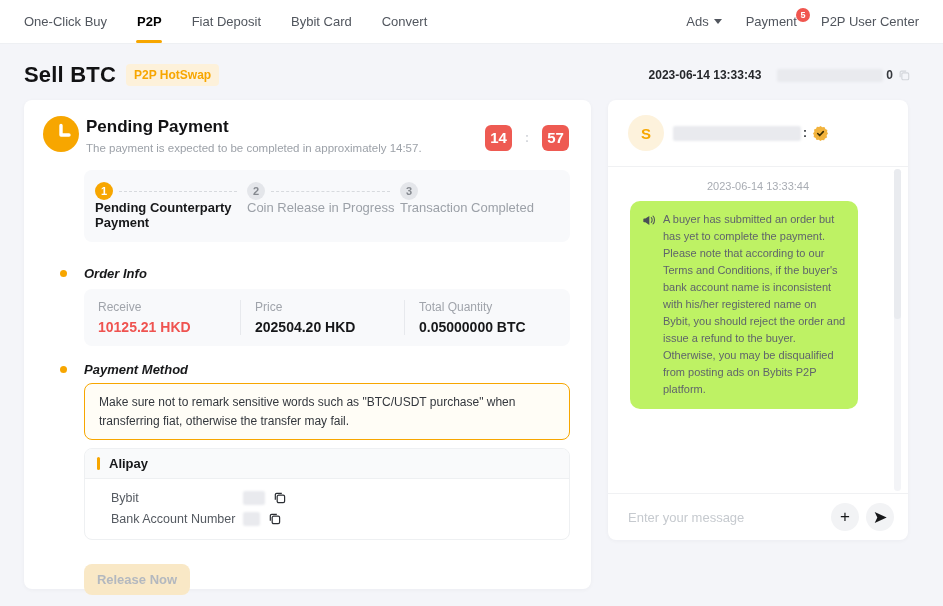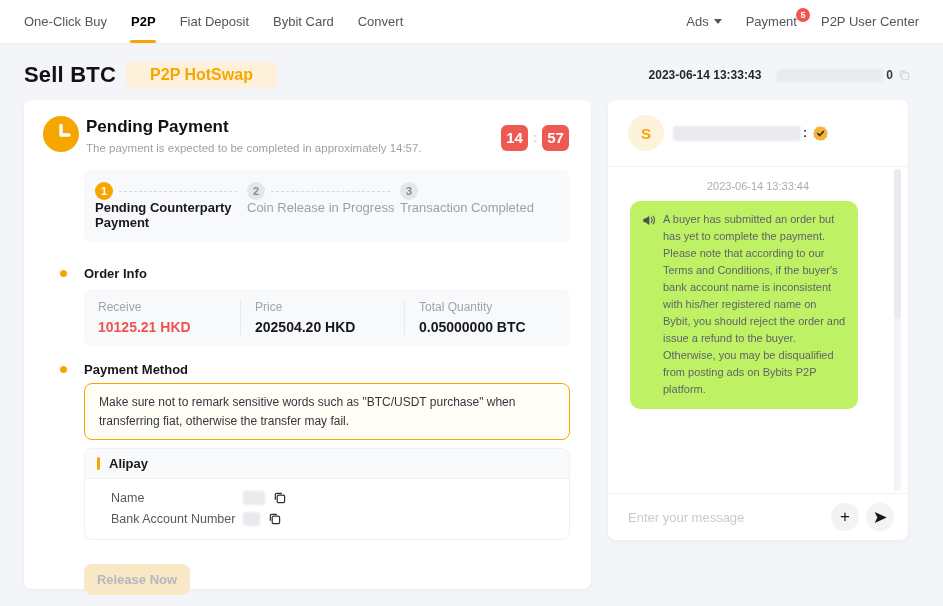--- a/index.html
+++ b/index.html
@@ -11,21 +11,21 @@
   #page { position:relative; width:943px; height:606px; }
 
   
   .topnav {
     position:absolute; top:0; left:0; width:943px; height:44px;
     background:#ffffff; border-bottom:1px solid #eef0f3;
     display:flex; align-items:center; justify-content:space-between;
     padding:0 24px; font-size:13px; color:#51565e;
   }
   .nav-left, .nav-right { display:flex; align-items:center; height:100%; }
-  .nav-left { gap:24px; }
+  .nav-left { gap:30px; }
   .nav-right { gap:24px; }
   .nav-item { position:relative; display:flex; align-items:center; height:100%; cursor:pointer; white-space:nowrap; }
   .nav-item.active { color:#000000; font-weight:700; }
   .nav-item.active::after {
     content:""; position:absolute; bottom:0; left:50%; transform:translateX(-50%);
     width:26px; height:3px; background:#f7a600; border-radius:2px;
   }
   .nav-icon { display:inline-flex; margin-right:5px; color:#6b7078; }
   .caret-down {
     display:inline-block; width:0; height:0; margin-left:5px;
@@ -41,42 +41,42 @@
   }
 
   
   .page-header {
     position:absolute; top:57px; left:24px; right:33px; height:36px;
     display:flex; align-items:center;
   }
   .page-title { font-size:22px; font-weight:700; color:#121214; letter-spacing:.2px; }
   .hotswap-badge {
     margin-left:10px; background:#fdf1da; color:#f7a600;
-    font-size:16px; font-weight:700; padding:4px 24px; border-radius:4px;
+    font-size:12px; font-weight:700; padding:4px 8px; border-radius:4px;
   }
   .order-meta { margin-left:auto; display:flex; align-items:center; font-size:12px; }
   .order-created { font-weight:700; color:#25272b; }
   .redacted { background:#e9eaee; border-radius:2px; filter:blur(1.2px); display:inline-block; }
   .order-no-redacted { width:106px; height:13px; margin-left:16px; }
   .order-no-digit { margin-left:3px; color:#35383d; font-weight:600; }
   .copy-icon { display:inline-flex; cursor:pointer; }
   .copy-light { color:#d2d5da; margin-left:5px; }
   .copy-dark { color:#2b2e33; margin-left:8px; }
 
   
   .order-card {
     position:absolute; left:24px; top:100px; width:567px; height:489px;
     background:#fff; border-radius:8px; box-shadow:0 1px 4px rgba(20,20,40,.04);
   }
   .status-row { display:flex; padding:16px 22px 0 19px; }
   .clock-wrap { flex:0 0 36px; }
   .status-texts { margin-left:7px; padding-top:1px; }
   .status-title { font-size:17px; font-weight:700; color:#121214; }
   .status-subtitle { margin-top:5px; font-size:11.5px; color:#9ca1a8; }
-  .timer { margin-left:auto; display:flex; align-items:center; gap:5px; padding-top:3px; }
+  .timer { margin-left:auto; display:flex; align-items:center; gap:13px; padding-top:3px; }
   .timer-cell {
     width:27px; height:26px; background:#ee5a52; color:#fff; border-radius:6px;
     font-size:15px; font-weight:700; display:flex; align-items:center; justify-content:center;
   }
   .timer-sep { color:#d2d5da; font-weight:700; font-size:12px; }
 
   .steps-box {
     margin:14px 21px 0 60px; background:#f8f9fb; border-radius:8px;
     padding:12px 12px 12px 11px; display:flex;
   }
@@ -92,21 +92,21 @@
   .step.off .step-dot { background:#e4e6ea; color:#85898f; }
   .step-line { flex:1; border-top:1px dashed #d7dade; margin:0 10px 0 6px; }
   .step-label { font-size:13px; }
   .step.on  .step-label { color:#17181a; font-weight:700; }
   .step.off .step-label { color:#9ca1a8; }
 
   .section-heading { display:flex; align-items:center; margin-left:36px; }
   .heading-order   { margin-top:24px; }
   .heading-payment { margin-top:16px; }
   .section-dot { width:7px; height:7px; border-radius:50%; background:#f7a600; }
-  .section-title { margin-left:17px; font-size:13px; font-weight:700; color:#17181a; }
+  .section-title { margin-left:17px; font-size:13px; font-weight:700; color:#17181a;font-style:italic; }
 
   .info-box {
     margin:8px 21px 0 60px; background:#f8f9fb; border-radius:8px;
     display:flex; padding:11px 0;
   }
   .info-col { padding:0 0 0 14px; }
   .info-col-1 { flex:0 0 156px; }
   .info-col-2 { flex:0 0 164px; border-left:1px solid #e7e9ed; }
   .info-col-3 { flex:1; border-left:1px solid #e7e9ed; }
   .info-label { font-size:12px; color:#a0a4ab; }
@@ -295,21 +295,21 @@
 
     <div class="warning-box">Make sure not to remark sensitive words such as "BTC/USDT purchase" when transferring fiat, otherwise the transfer may fail.</div>
 
     <div class="method-box">
       <div class="method-header">
         <span class="method-bar"></span>
         <span class="method-name">Alipay</span>
       </div>
       <div class="method-body">
         <div class="pay-row">
-          <span class="pay-label">Name</span>
+          <span class="pay-label">Bybit</span>
           <span class="redacted pay-value-redacted w1"></span>
           <span class="copy-icon copy-dark">
             <svg width="13" height="13" viewBox="0 0 14 14">
                 <rect x="4.5" y="4.5" width="8" height="8" rx="1.5" fill="none" stroke="currentColor" stroke-width="1.3"></rect>
                 <path d="M9.5 2.5H4a1.5 1.5 0 0 0-1.5 1.5v5.5" fill="none" stroke="currentColor" stroke-width="1.3"></path>
               </svg>
           </span>
         </div>
         <div class="pay-row">
           <span class="pay-label">Bank Account Number</span>

